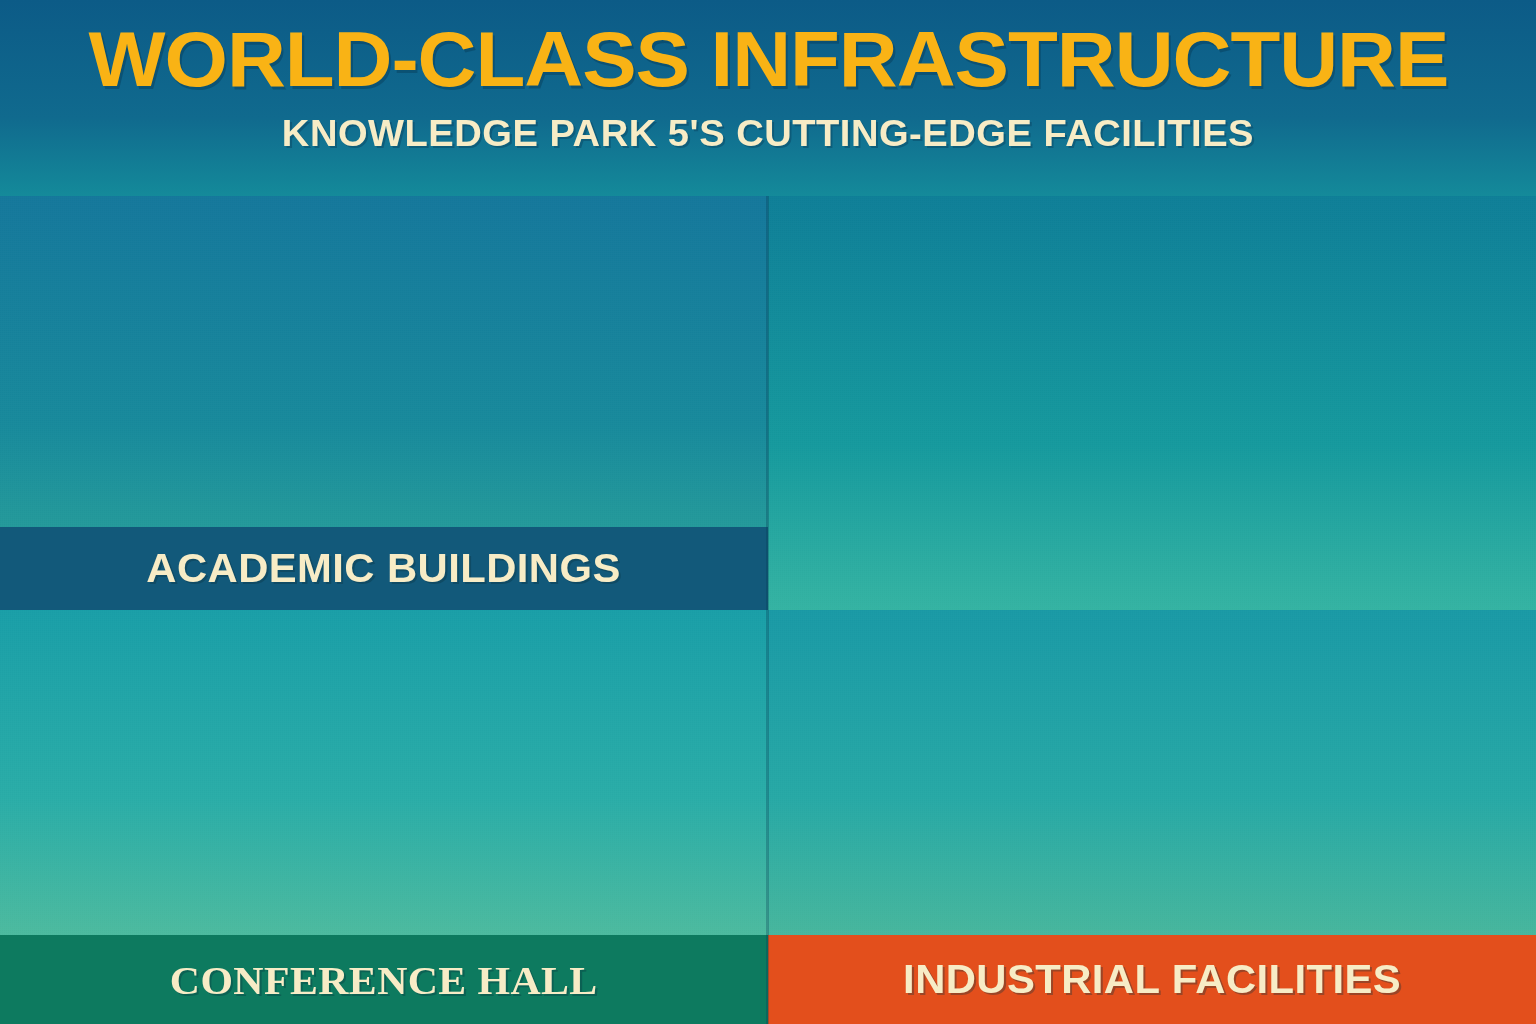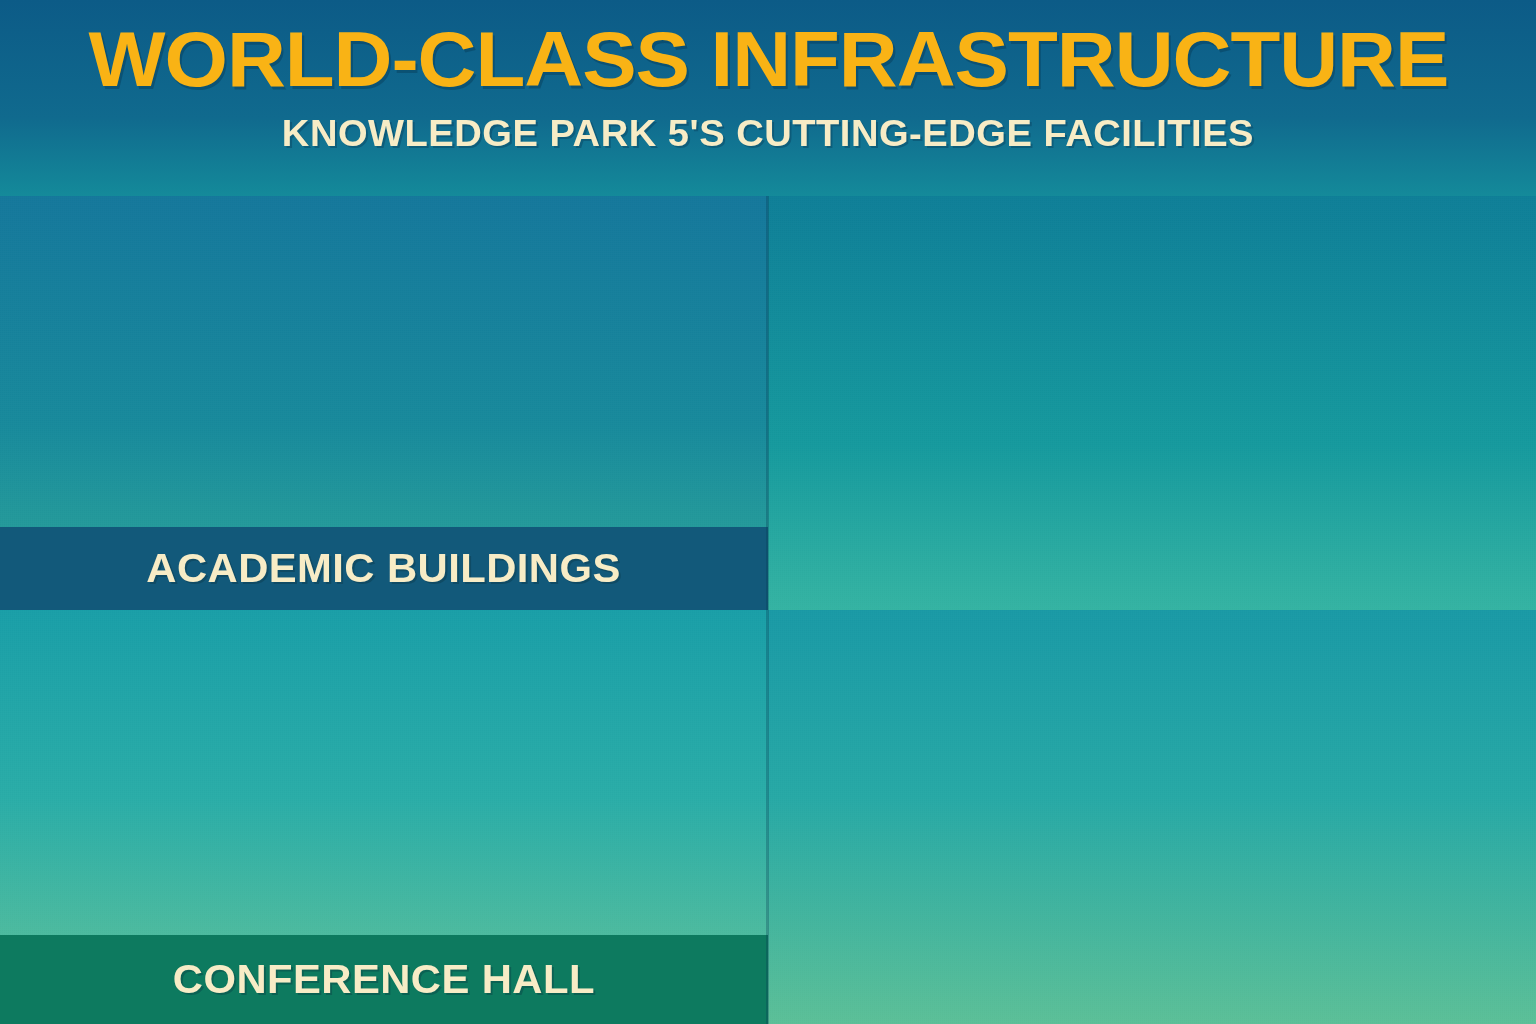--- a/index.html
+++ b/index.html
@@ -22,21 +22,21 @@
     margin-top:16px;font-size:37px;font-weight:900;letter-spacing:.5px;
     color:#f7ecc6;text-transform:uppercase;white-space:nowrap;
     transform:scaleX(1.03);
     text-shadow:2px 2px 0 rgba(6,52,80,.35);
   }
   
   .grid{position:absolute;left:0;top:196px;width:1536px;height:828px;}
   .panel{position:absolute;width:856px;overflow:hidden;}
   .p-tl{left:0;top:0;height:414px;}
   .p-tr{left:768px;top:0;height:414px;}
-  .p-bl{left:0;top:414px;height:414px;}
+  .p-bl{left:0;top:414px;height:414px;font-family:Liberation Serif, serif;}
   .p-br{left:768px;top:414px;height:414px;}
   .scene{position:absolute;left:0;top:0;width:768px;height:414px;overflow:hidden;}
   .sky{position:absolute;inset:0;}
   .sky-a{background:linear-gradient(180deg,#15789c 0%,#188a9c 55%,#2ea79a 100%);}
   .sky-b{background:linear-gradient(180deg,#0f7f98 0%,#169a9e 60%,#35b4a3 100%);}
   .sky-c{background:linear-gradient(180deg,#1a9fa8 0%,#2aada8 45%,#63c49a 100%);}
   .sky-d{background:linear-gradient(180deg,#1a9aa6 0%,#27a9a6 45%,#5cc098 100%);}
   .cap{position:absolute;left:0;width:768px;display:flex;align-items:center;justify-content:center;}
   .cap span{font-size:41px;font-weight:900;letter-spacing:.4px;color:#f7ecc6;
     text-transform:uppercase;white-space:nowrap;transform:scaleX(1.02);
@@ -474,17 +474,20 @@
               <path d="M522 302 L522 396"></path>
                 <path d="M556 302 L556 396"></path>
             </g>
             <rect x="636" y="300" width="48" height="96" fill="#2a7f9b"></rect>
             <path d="M392 262 L478 238 L478 396 L392 396 Z" fill="#f0e7c8" opacity=".45"></path>
           </g>
           <rect x="0" y="396" width="768" height="18" fill="#d2491c"></rect>
         </svg>
         <div class="grain"></div>
       </div>
+      <div class="cap cap-br">
+        <span>INDUSTRIAL FACILITIES</span>
+      </div>
     </div>
 
     <div class="divider-v"></div>
   </div>
 </div>
 
 </body></html>

